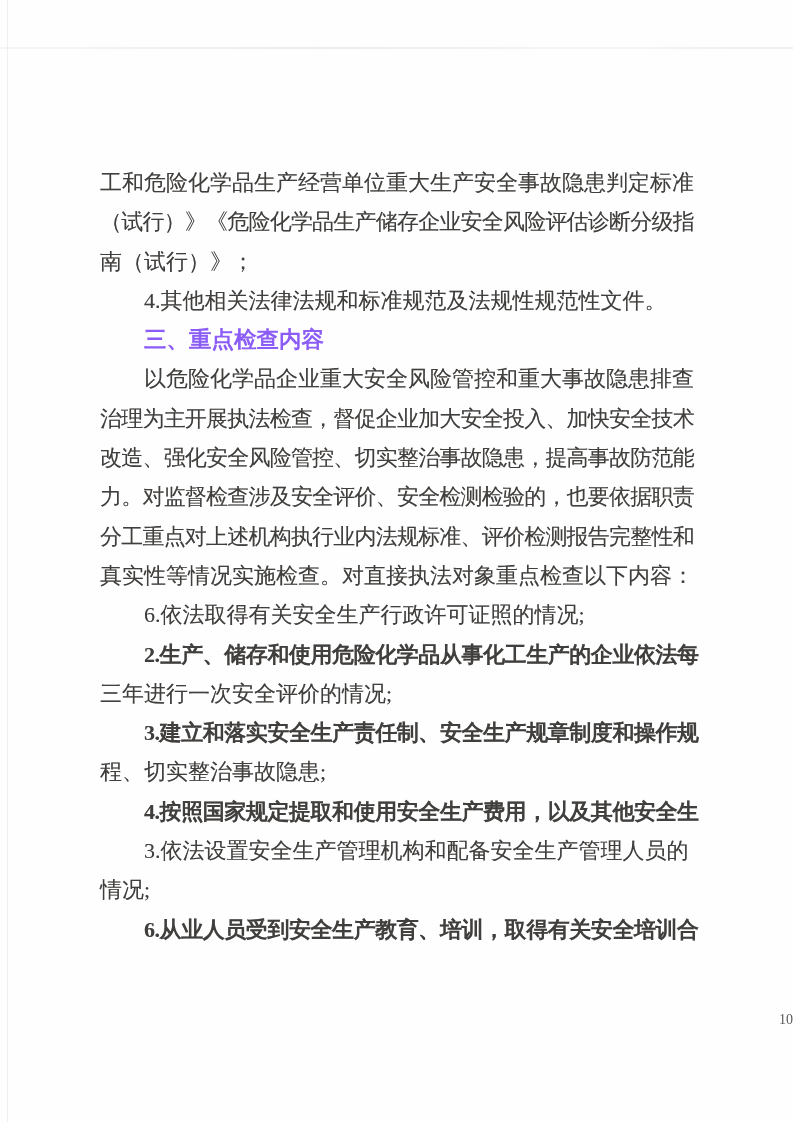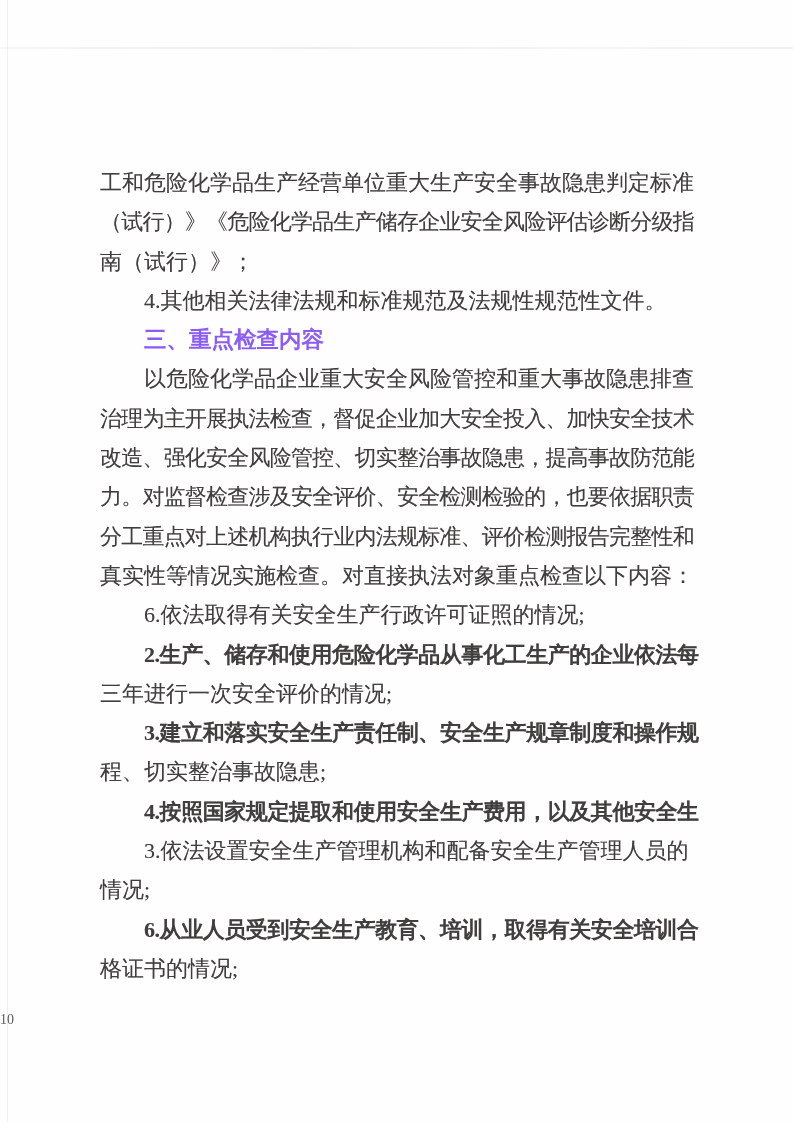--- a/index.html
+++ b/index.html
@@ -64,21 +64,21 @@
     font-weight: 700;
     color: #8b5cf6;
     text-shadow: none;
     font-size: 22.5px;
   }
   .pagenum {
     position: absolute;
     top: 1010px;
     left: 0;
     width: 100%;
-    text-align: left;
+    text-align: right;
     font-size: 14px;
     line-height: 20px;
     color: #5a5a5a;
     font-family: "Liberation Serif", "DejaVu Serif", serif;
   }
 </style>
 </head>
 <body>
 
 <div class="page">
@@ -100,18 +100,17 @@
     <div class="ln">真实性等情况实施检查。对直接执法对象重点检查以下内容：</div>
     <div class="ln ind">6.依法取得有关安全生产行政许可证照的情况;</div>
     <div class="ln ind sqn">2.生产、储存和使用危险化学品从事化工生产的企业依法每</div>
     <div class="ln">三年进行一次安全评价的情况;</div>
     <div class="ln ind sqn">3.建立和落实安全生产责任制、安全生产规章制度和操作规</div>
     <div class="ln">程、切实整治事故隐患;</div>
     <div class="ln ind sqn">4.按照国家规定提取和使用安全生产费用，以及其他安全生</div>
     <div class="ln ind">3.依法设置安全生产管理机构和配备安全生产管理人员的</div>
     <div class="ln">情况;</div>
     <div class="ln ind sqn">6.从业人员受到安全生产教育、培训，取得有关安全培训合</div>
-    <div class="ln">格证书的情况;</div>
   </div>
 
   <div class="pagenum">10</div>
 
 </div>
 
 </body></html>

